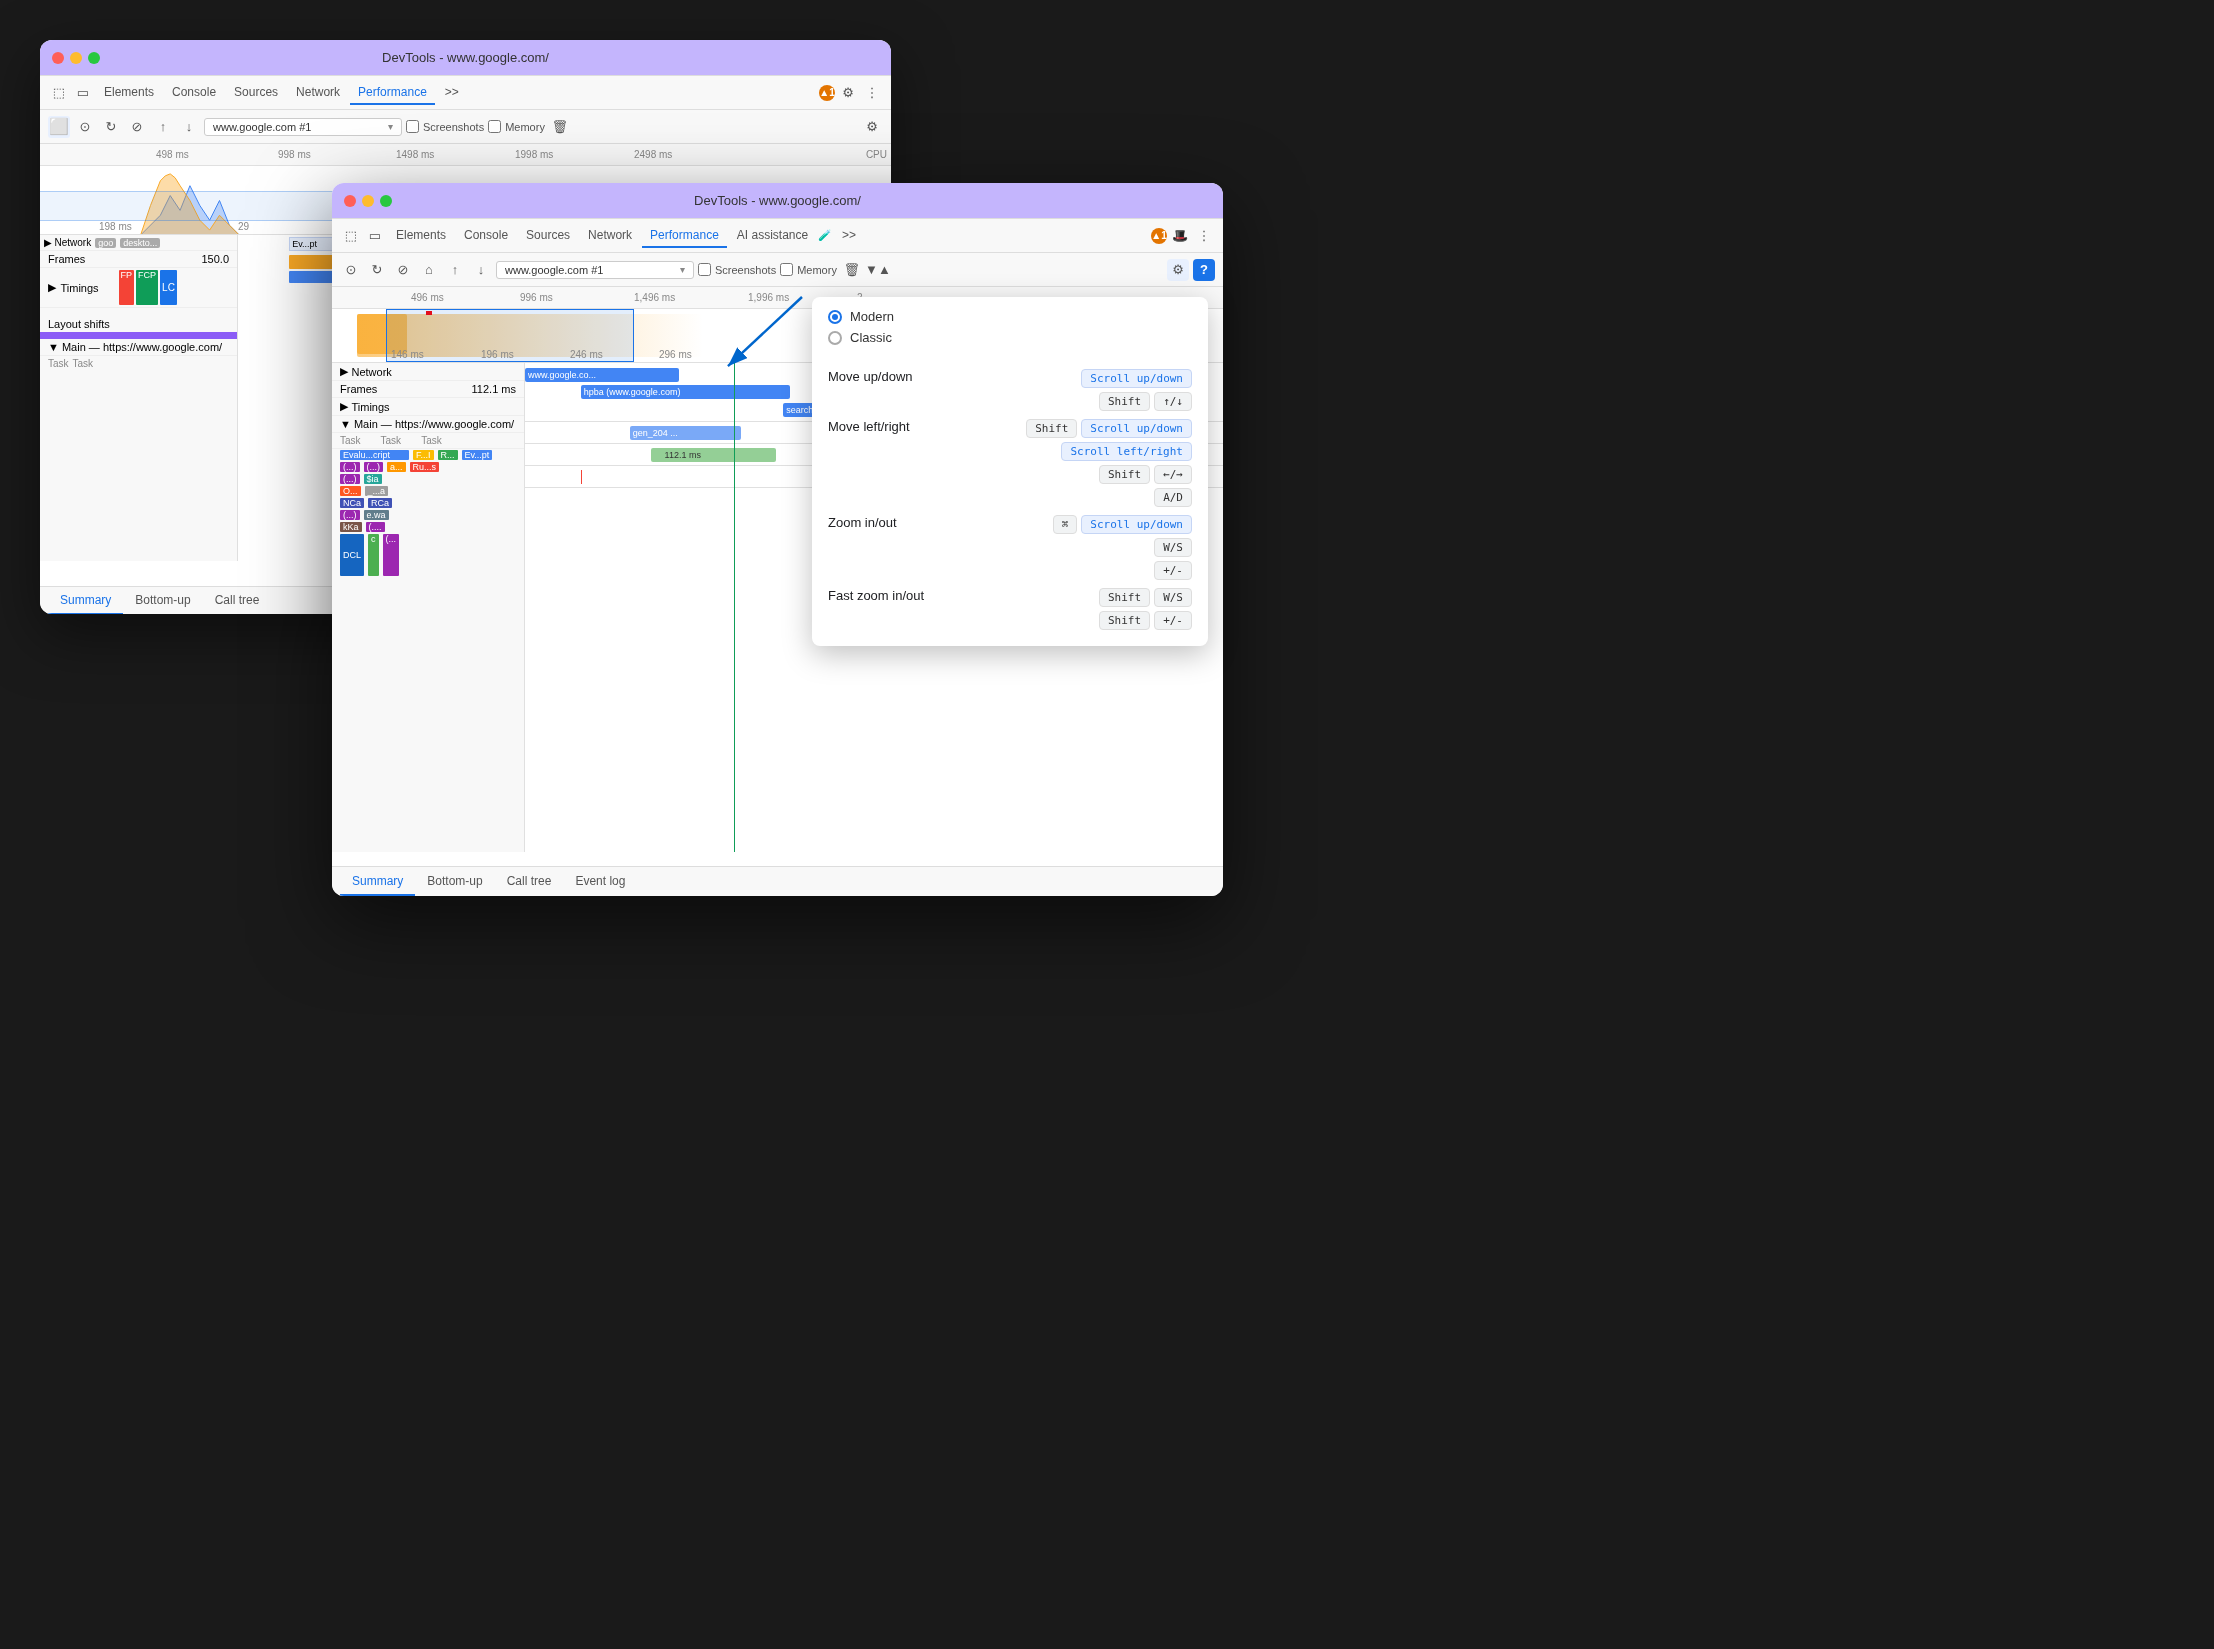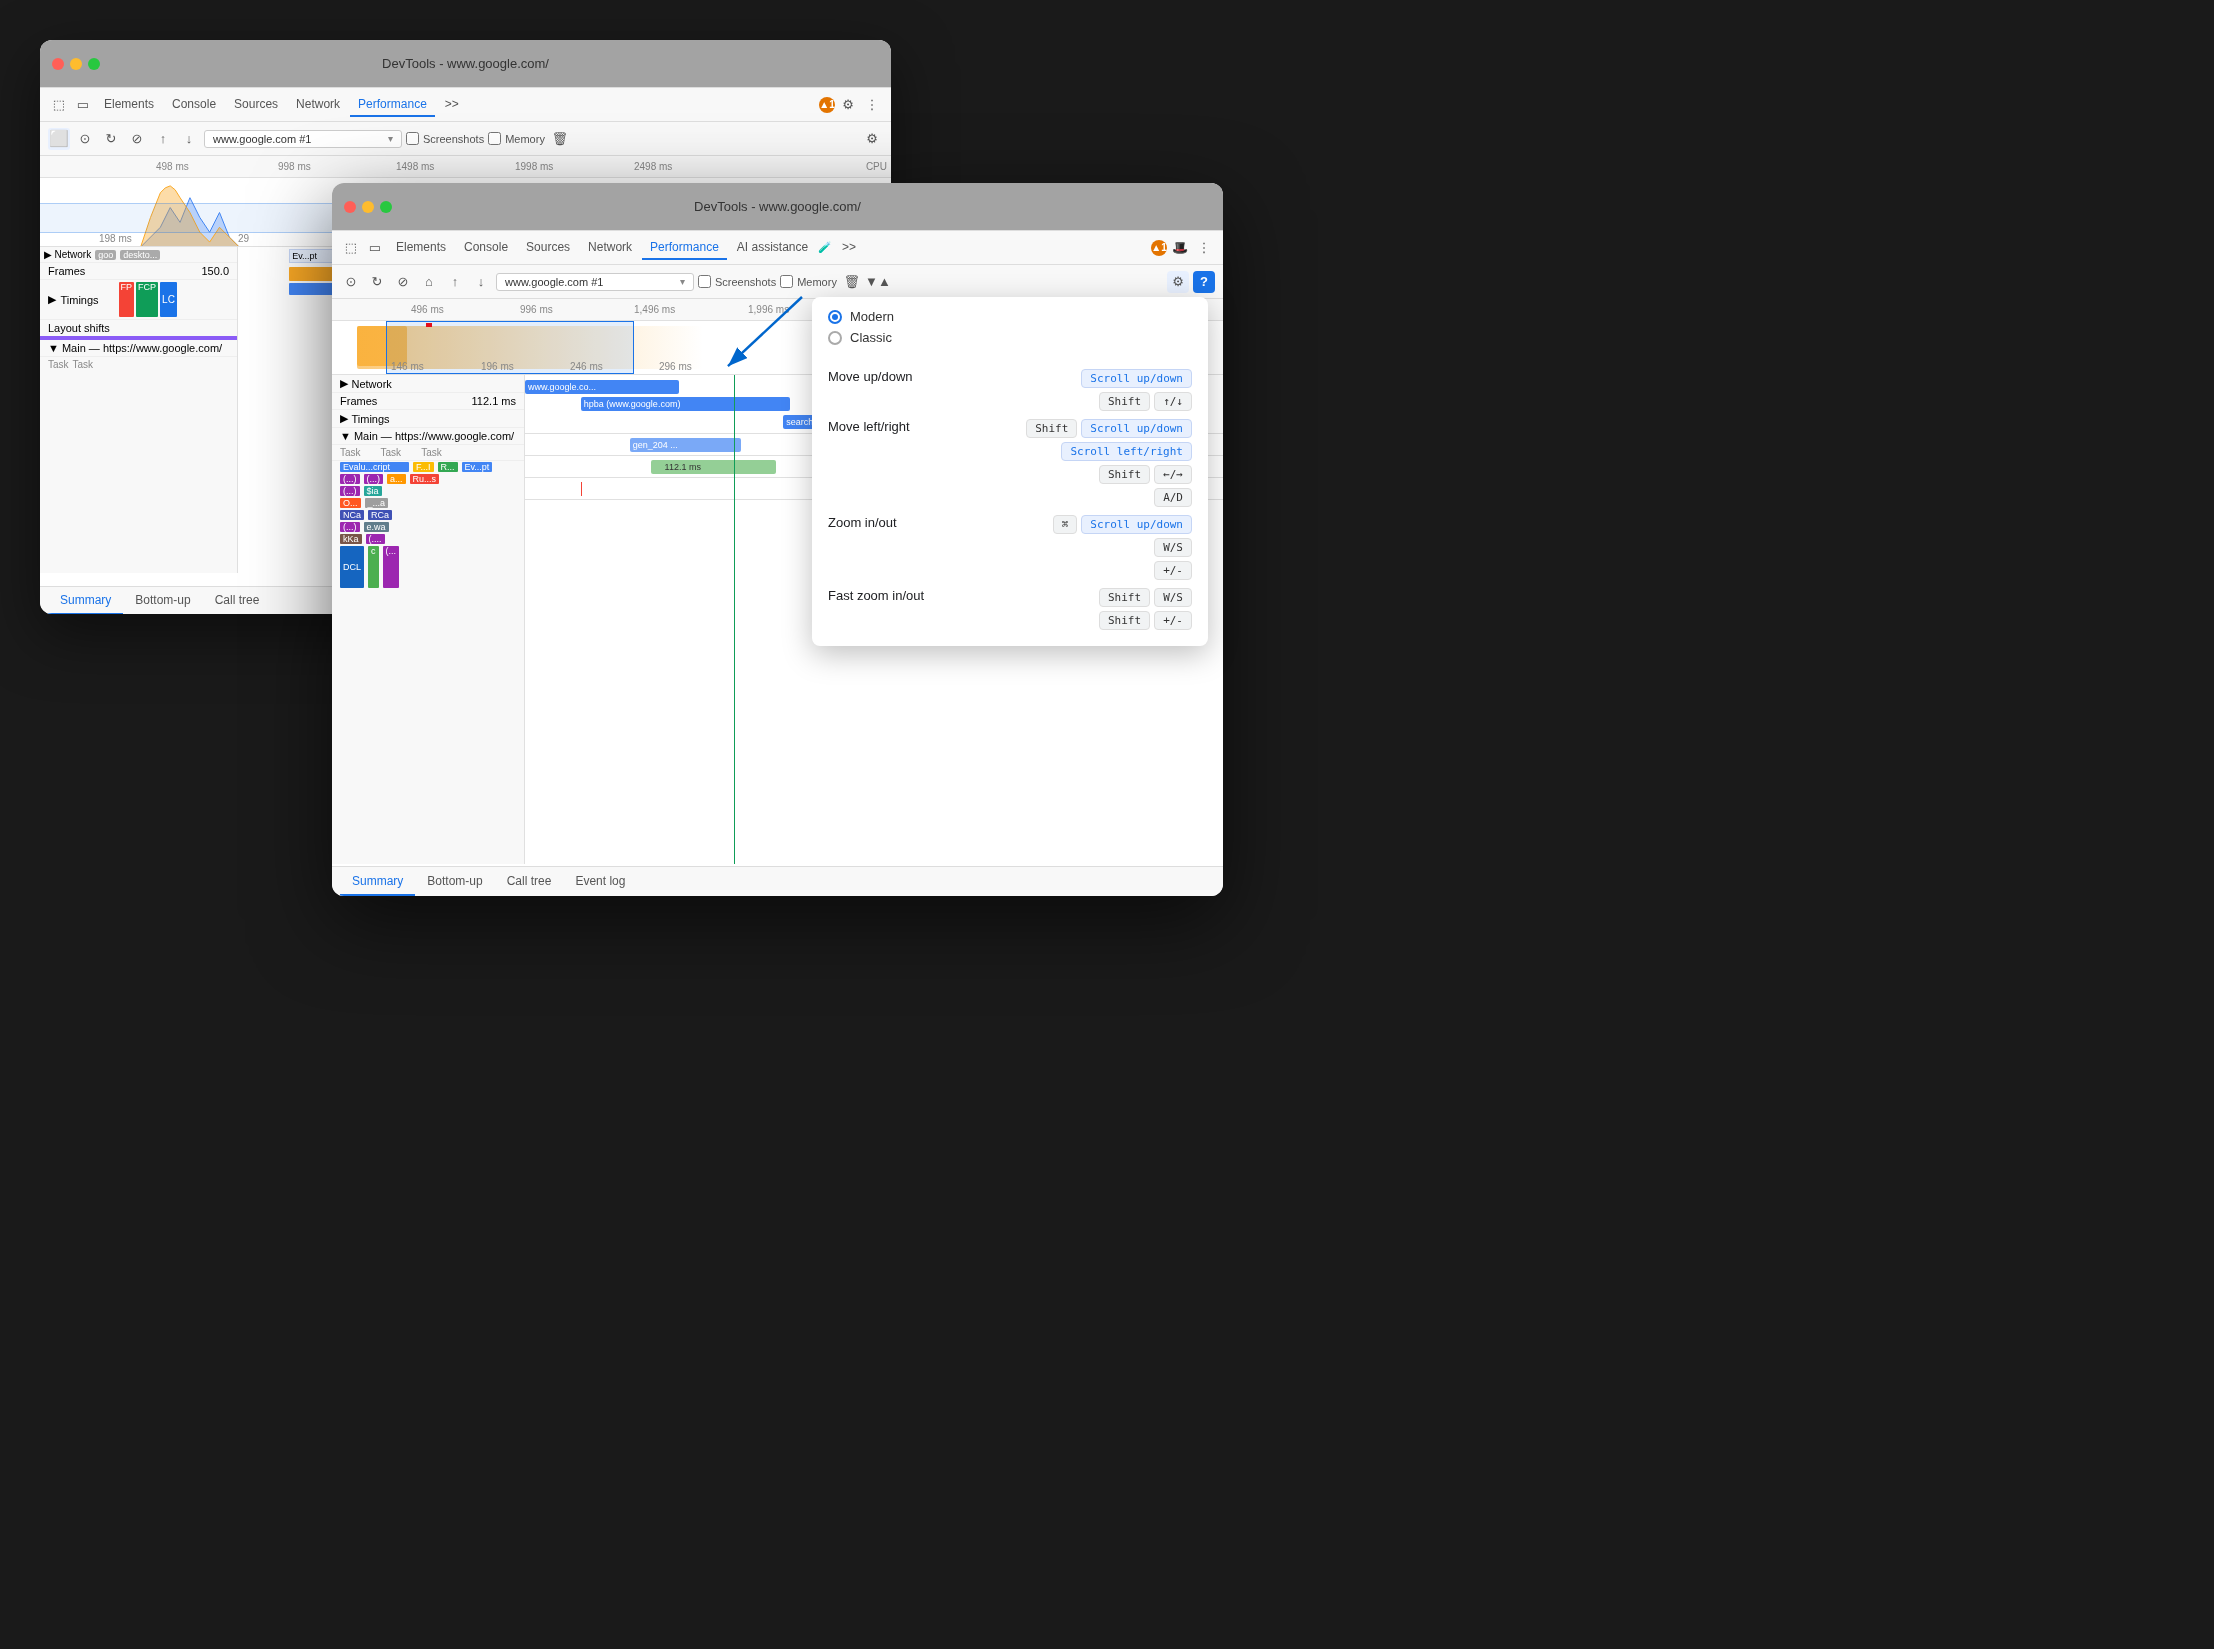--- a/index.html
+++ b/index.html
@@ -19,22 +19,22 @@
       left: 40px;
       width: 851px;
       height: 574px;
       background: #fff;
       border-radius: 12px;
       box-shadow: 0 20px 59px rgba(0,0,0,0.5);
       overflow: hidden;
     }
 
     .window-titlebar {
-      background: #a3a3a3;
-      height: 48px;
+      background: #c4b5fd;
+      height: 36px;
       display: flex;
       align-items: center;
       padding: 0 12px;
       border-bottom: 1px solid #ddd;
       position: relative;
     }
 
     .traffic-lights {
       display: flex;
       gap: 6px;
@@ -416,21 +416,21 @@
       </div>
       <div style="padding: 2px 8px; border-bottom:1px solid #eee; display:flex; align-items:center; gap:4px;">
         <span>▶</span>
         <span>Timings</span>
         <span style="display:inline-flex; gap:2px; margin-left:16px;">
           <span style="background:#f44336; color:#fff; padding:0 2px; font-size:9px; border-radius:1px;">FP</span>
           <span style="background:#0f9d58; color:#fff; padding:0 2px; font-size:9px; border-radius:1px;">FCP</span>
           <span style="background:#1a73e8; color:#fff; padding:12px 2px; font-size:10px; border-radius:1px;">LC</span>
         </span>
       </div>
-      <div style="padding: 2px 8px; border-bottom:4px solid #8b5cf6;">
+      <div style="padding: 2px 8px; border-bottom:7px solid #8b5cf6;margin-top:8px;">
         <span>Layout shifts</span>
       </div>
       <div style="padding: 2px 8px; border-bottom:1px solid #eee;">
         <span>▼ </span><span>Main — https://www.google.com/</span>
       </div>
 
       <div style="padding: 2px 8px; display:flex; gap:4px;">
         <span style="font-size:10px; color:#888;">Task</span>
         <span style="font-size:10px; color:#888;">Task</span>
       </div>

